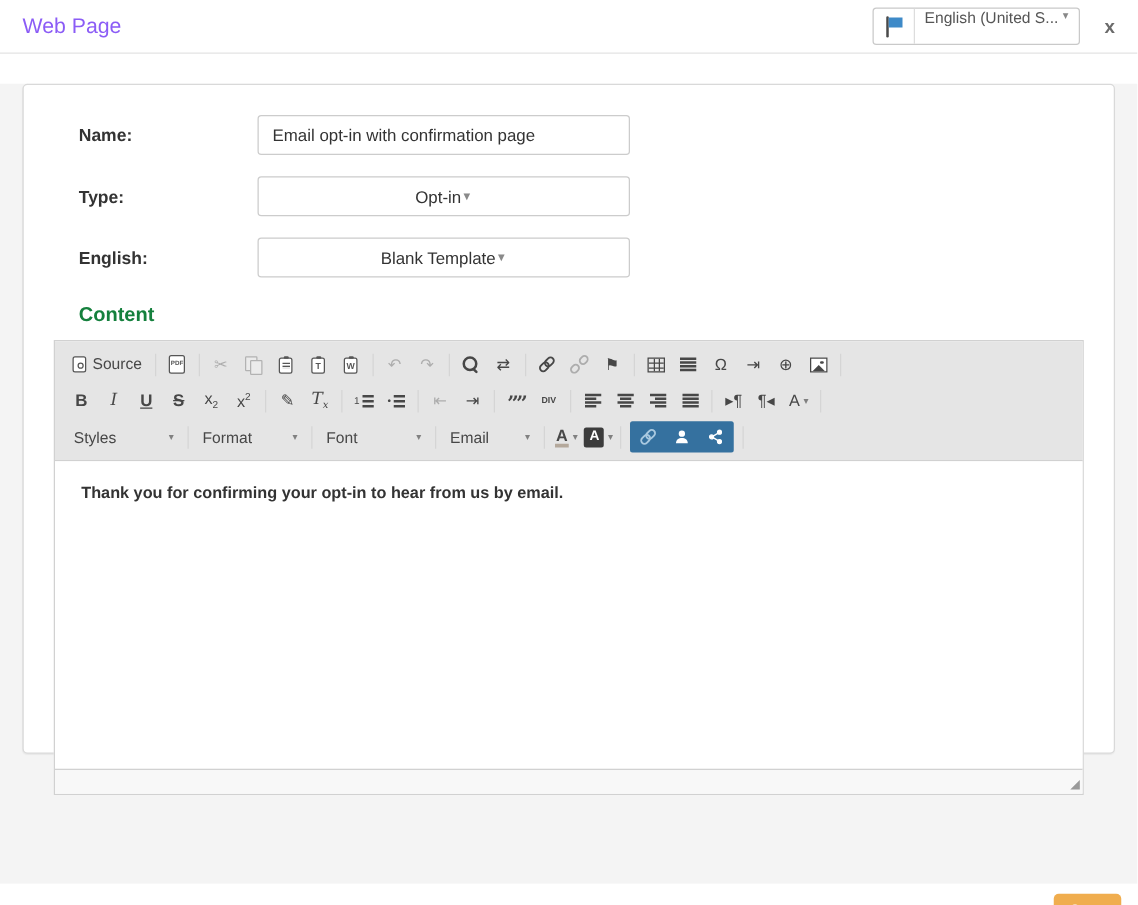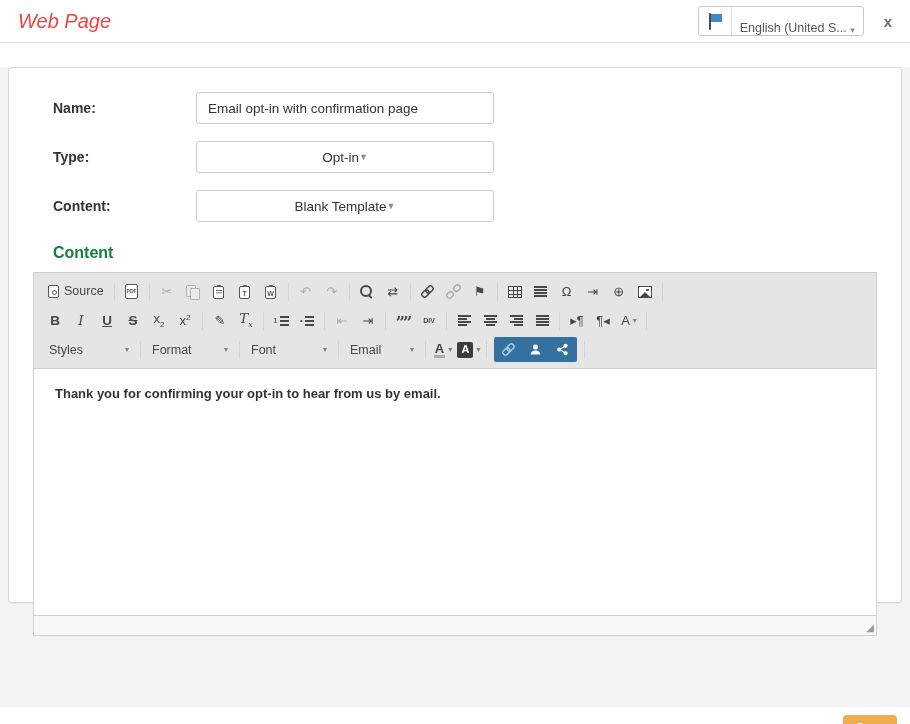--- a/index.html
+++ b/index.html
@@ -2,40 +2,40 @@
 <html><head>
 <meta charset="utf-8">
 <style>
   * { box-sizing: border-box; margin: 0; padding: 0; }
   html,body { width: 910px; height: 724px; overflow: hidden; }
   body { font-family: "Liberation Sans", sans-serif; background: #fff; }
 
   
   .topbar { height: 43px; background: #fff; border-bottom: 1px solid #e3e3e3;
             display: flex; align-items: center; padding: 0 18px; }
-  .title { font-size: 20px; color: #ef4444; font-style: italic; }
+  .title { font-size: 17px; color: #8b5cf6; }
   .top-spacer { flex: 1; }
   .lang-select { width: 166px; height: 30px; border: 1px solid #c9c9c9; border-radius: 3px;
-                 display: flex; align-items: flex-end; background: #fff; cursor: pointer; }
+                 display: flex; align-items: flex-start; background: #fff; cursor: pointer; }
   .flag-box { width: 33px; height: 100%; display: flex; align-items: center; justify-content: center;
               border-right: 1px solid #ddd; }
   .flag-shape { position: relative; width: 14px; height: 17px; display: inline-block; }
   .flag-shape::before { content: ""; position: absolute; left: 1px; top: 0; width: 2px; height: 17px;
                         background: #4a4a4a; border-radius: 1px; }
   .flag-shape::after { content: ""; position: absolute; left: 3px; top: 1px; width: 11px; height: 8px;
                        background: #3e8ac8; }
   .lang-text { flex: 1; font-size: 12.5px; color: #555; padding-left: 8px; white-space: nowrap;
                overflow: hidden; }
   .lang-caret { font-size: 9px; color: #888; padding: 0 8px 0 2px; }
   .close-x { margin-left: 20px; font-size: 15px; font-weight: bold; color: #6b6b6b; cursor: pointer;
              line-height: 1; }
 
   
   .body-gray { height: 640px; background: #f4f4f4; }
-  .card { margin: 24px 8px 0; height: 536px; background: #fff; border: 1px solid #d9d9d9;
+  .card { margin: 24px 18px 0; height: 536px; background: #fff; border: 1px solid #d9d9d9;
           border-radius: 4px; box-shadow: 0 1px 1px rgba(0,0,0,.05); padding: 24px; }
   .form-area { margin-left: 20px; }
   .frow { display: flex; align-items: center; height: 32px; margin-bottom: 17px; }
   .frow label { width: 143px; font-size: 14px; font-weight: bold; color: #333; }
   .txt { width: 298px; height: 32px; border: 1px solid #ccc; border-radius: 3px; padding: 0 11px;
          font-size: 13.5px; color: #333; font-family: "Liberation Sans", sans-serif; outline: none; }
   .select { width: 298px; height: 32px; border: 1px solid #ccc; border-radius: 3px; padding: 0 11px;
             font-size: 13.5px; color: #333; display: flex; align-items: center;
             justify-content: center; cursor: pointer; background: #fff; }
   .sel-caret { font-size: 9px; color: #8a8a8a; }
@@ -179,21 +179,21 @@
           <input class="txt" type="text" value="Email opt-in with confirmation page" style="">
         </div>
         <div class="frow">
           <label>Type:</label>
           <div class="select">
             <span>Opt-in</span>
             <span class="sel-caret">▼</span>
           </div>
         </div>
         <div class="frow">
-          <label>Content:</label>
+          <label>English:</label>
           <div class="select">
             <span>Blank Template</span>
             <span class="sel-caret">▼</span>
           </div>
         </div>
         <h3 class="content-heading">Content</h3>
       </div>
 
       <div class="editor">
         <div class="toolbar" id="toolbar">

